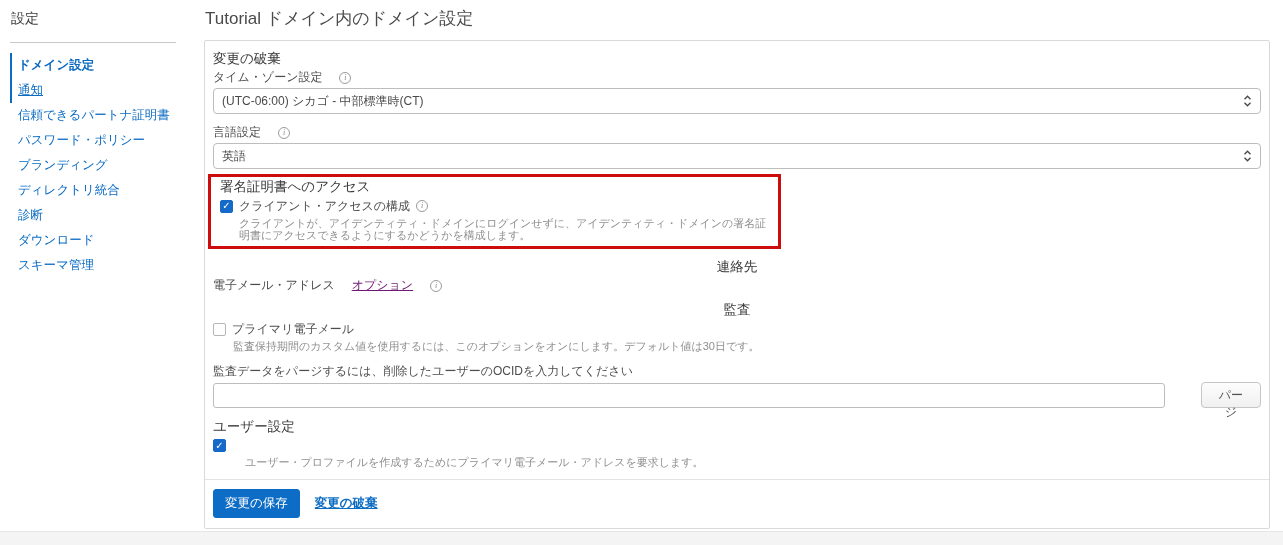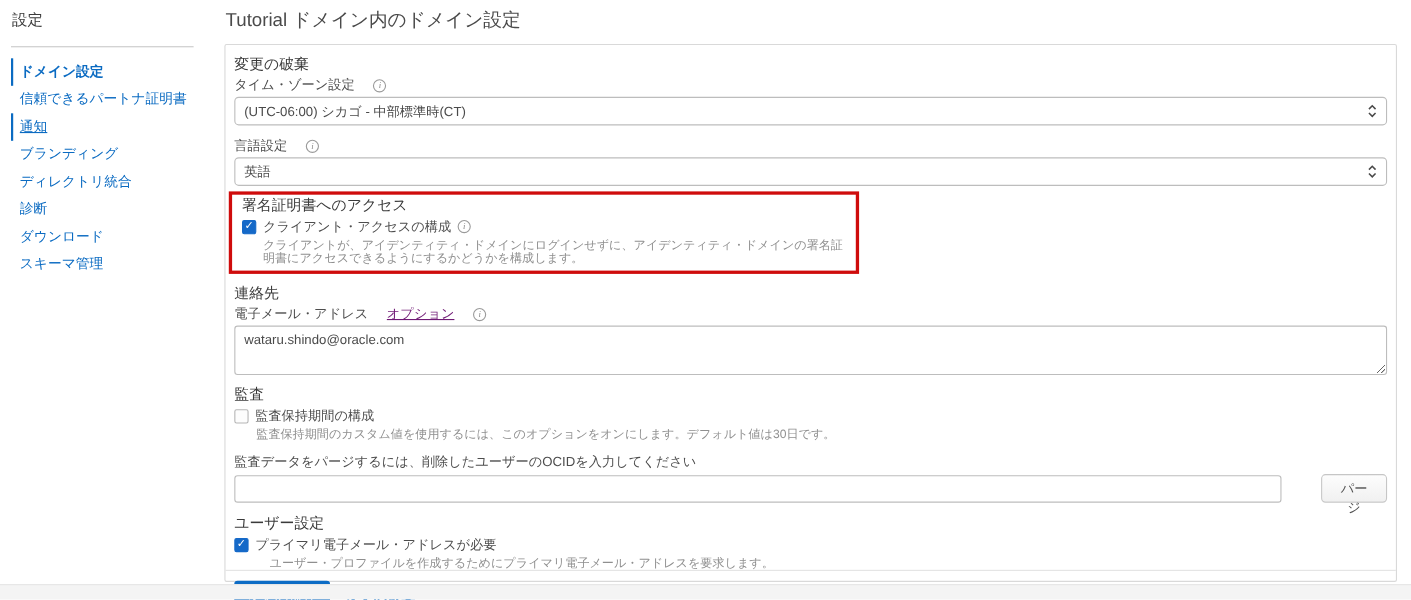--- a/index.html
+++ b/index.html
@@ -55,41 +55,42 @@
     border-radius:3px; resize:both; font-family:"Liberation Sans","DejaVu Sans",sans-serif;
     font-size:12px; color:#4a4a4a; padding:5px 8px; flex:0 0 auto; }
 
   .purge-row { display:flex; align-items:center; margin-top:4px; flex:0 0 auto; }
   .purge-input { width:965px; height:25px; border:1px solid #bdbdbd; border-radius:3px;
     font-size:12px; padding:0 8px; color:#4a4a4a; }
   .purge-button { margin-left:36px; height:26px; padding:4px 11px; font-size:12px; color:#4f4f4f;
     background:linear-gradient(#fdfdfd,#f0f0f0); border:1px solid #c6c6c6; border-radius:4px;
     cursor:pointer; font-family:inherit; }
 
-  .mt10 { margin-top:10px; } .mt12 { margin-top:11px; } .mt14 { margin-top:13px; }
+  .mt10 { margin-top:10px;text-align:center; } .mt12 { margin-top:11px; } .mt14 { margin-top:13px; }
 
   .card-footer { margin:auto -8px 0 -8px; border-top:1px solid #e3e3e3;
     padding:9px 12px 10px 8px; display:flex; align-items:center; gap:15px; flex:0 0 auto; }
   .save-button { background:#0d6cc5; color:#fff; border:1px solid #0d6cc5; border-radius:3px;
     font-size:12.5px; padding:5px 11px; cursor:pointer; font-family:inherit; }
   .discard-link { color:#0b6bc2; font-size:12.5px; font-weight:bold;
     text-decoration:underline; cursor:pointer; }
 
   .bottom-strip { position:absolute; left:0; bottom:0; width:1283px; height:14px;
     background:#f4f4f4; border-top:1px solid #e6e6e6; }
 </style>
 </head>
 <body>
 
 <div class="sidebar">
   <div class="sidebar-header">設定</div>
   <div class="sidebar-divider"></div>
   <a class="nav-item active"><span>ドメイン設定</span></a>
+  <a class="nav-item marked underlined"><span>通知</span></a>
   <a class="nav-item"><span>信頼できるパートナ証明書</span></a>
-  <a class="nav-item marked underlined"><span>通知</span></a>
+  <a class="nav-item"><span>パスワード・ポリシー</span></a>
   <a class="nav-item"><span>ブランディング</span></a>
   <a class="nav-item"><span>ディレクトリ統合</span></a>
   <a class="nav-item"><span>診断</span></a>
   <a class="nav-item"><span>ダウンロード</span></a>
   <a class="nav-item"><span>スキーマ管理</span></a>
 </div>
 
 <div class="main-title">Tutorial ドメイン内のドメイン設定</div>
 
 <div class="card">
@@ -132,41 +133,39 @@
     </div>
     <div class="help-text" style="margin-left:21px">クライアントが、アイデンティティ・ドメインにログインせずに、アイデンティティ・ドメインの署名証明書にアクセスできるようにするかどうかを構成します。</div>
   </div>
 
   <div class="section-heading mt10">連絡先</div>
   <div class="field-label">
     <span>電子メール・アドレス</span>
     <span class="optional">オプション</span>
     <span class="info-icon">i</span>
   </div>
-  <textarea class="email-textarea" spellcheck="false" style="">wataru.shindo@oracle.com</textarea>
 
   <div class="section-heading mt10">監査</div>
   <div class="checkbox-row">
     <span class="checkbox unchecked"></span>
-    <span>監査保持期間の構成</span>
+    <span>プライマリ電子メール</span>
   </div>
   <div class="help-text" style="margin-left:20px">監査保持期間のカスタム値を使用するには、このオプションをオンにします。デフォルト値は30日です。</div>
 
   <div class="field-label mt14">
     <span>監査データをパージするには、削除したユーザーのOCIDを入力してください</span>
   </div>
   <div class="purge-row">
     <input class="purge-input" type="text" value="" style="">
     <button class="purge-button">パージ</button>
   </div>
 
   <div class="section-heading mt12">ユーザー設定</div>
   <div class="checkbox-row">
     <span class="checkbox checked">✓</span>
-    <span>プライマリ電子メール・アドレスが必要</span>
   </div>
   <div class="help-text" style="margin-left:32px">ユーザー・プロファイルを作成するためにプライマリ電子メール・アドレスを要求します。</div>
 
   <div class="card-footer">
     <button class="save-button">変更の保存</button>
     <a class="discard-link">変更の破棄</a>
   </div>
 </div>
 
 <div class="bottom-strip"></div>

